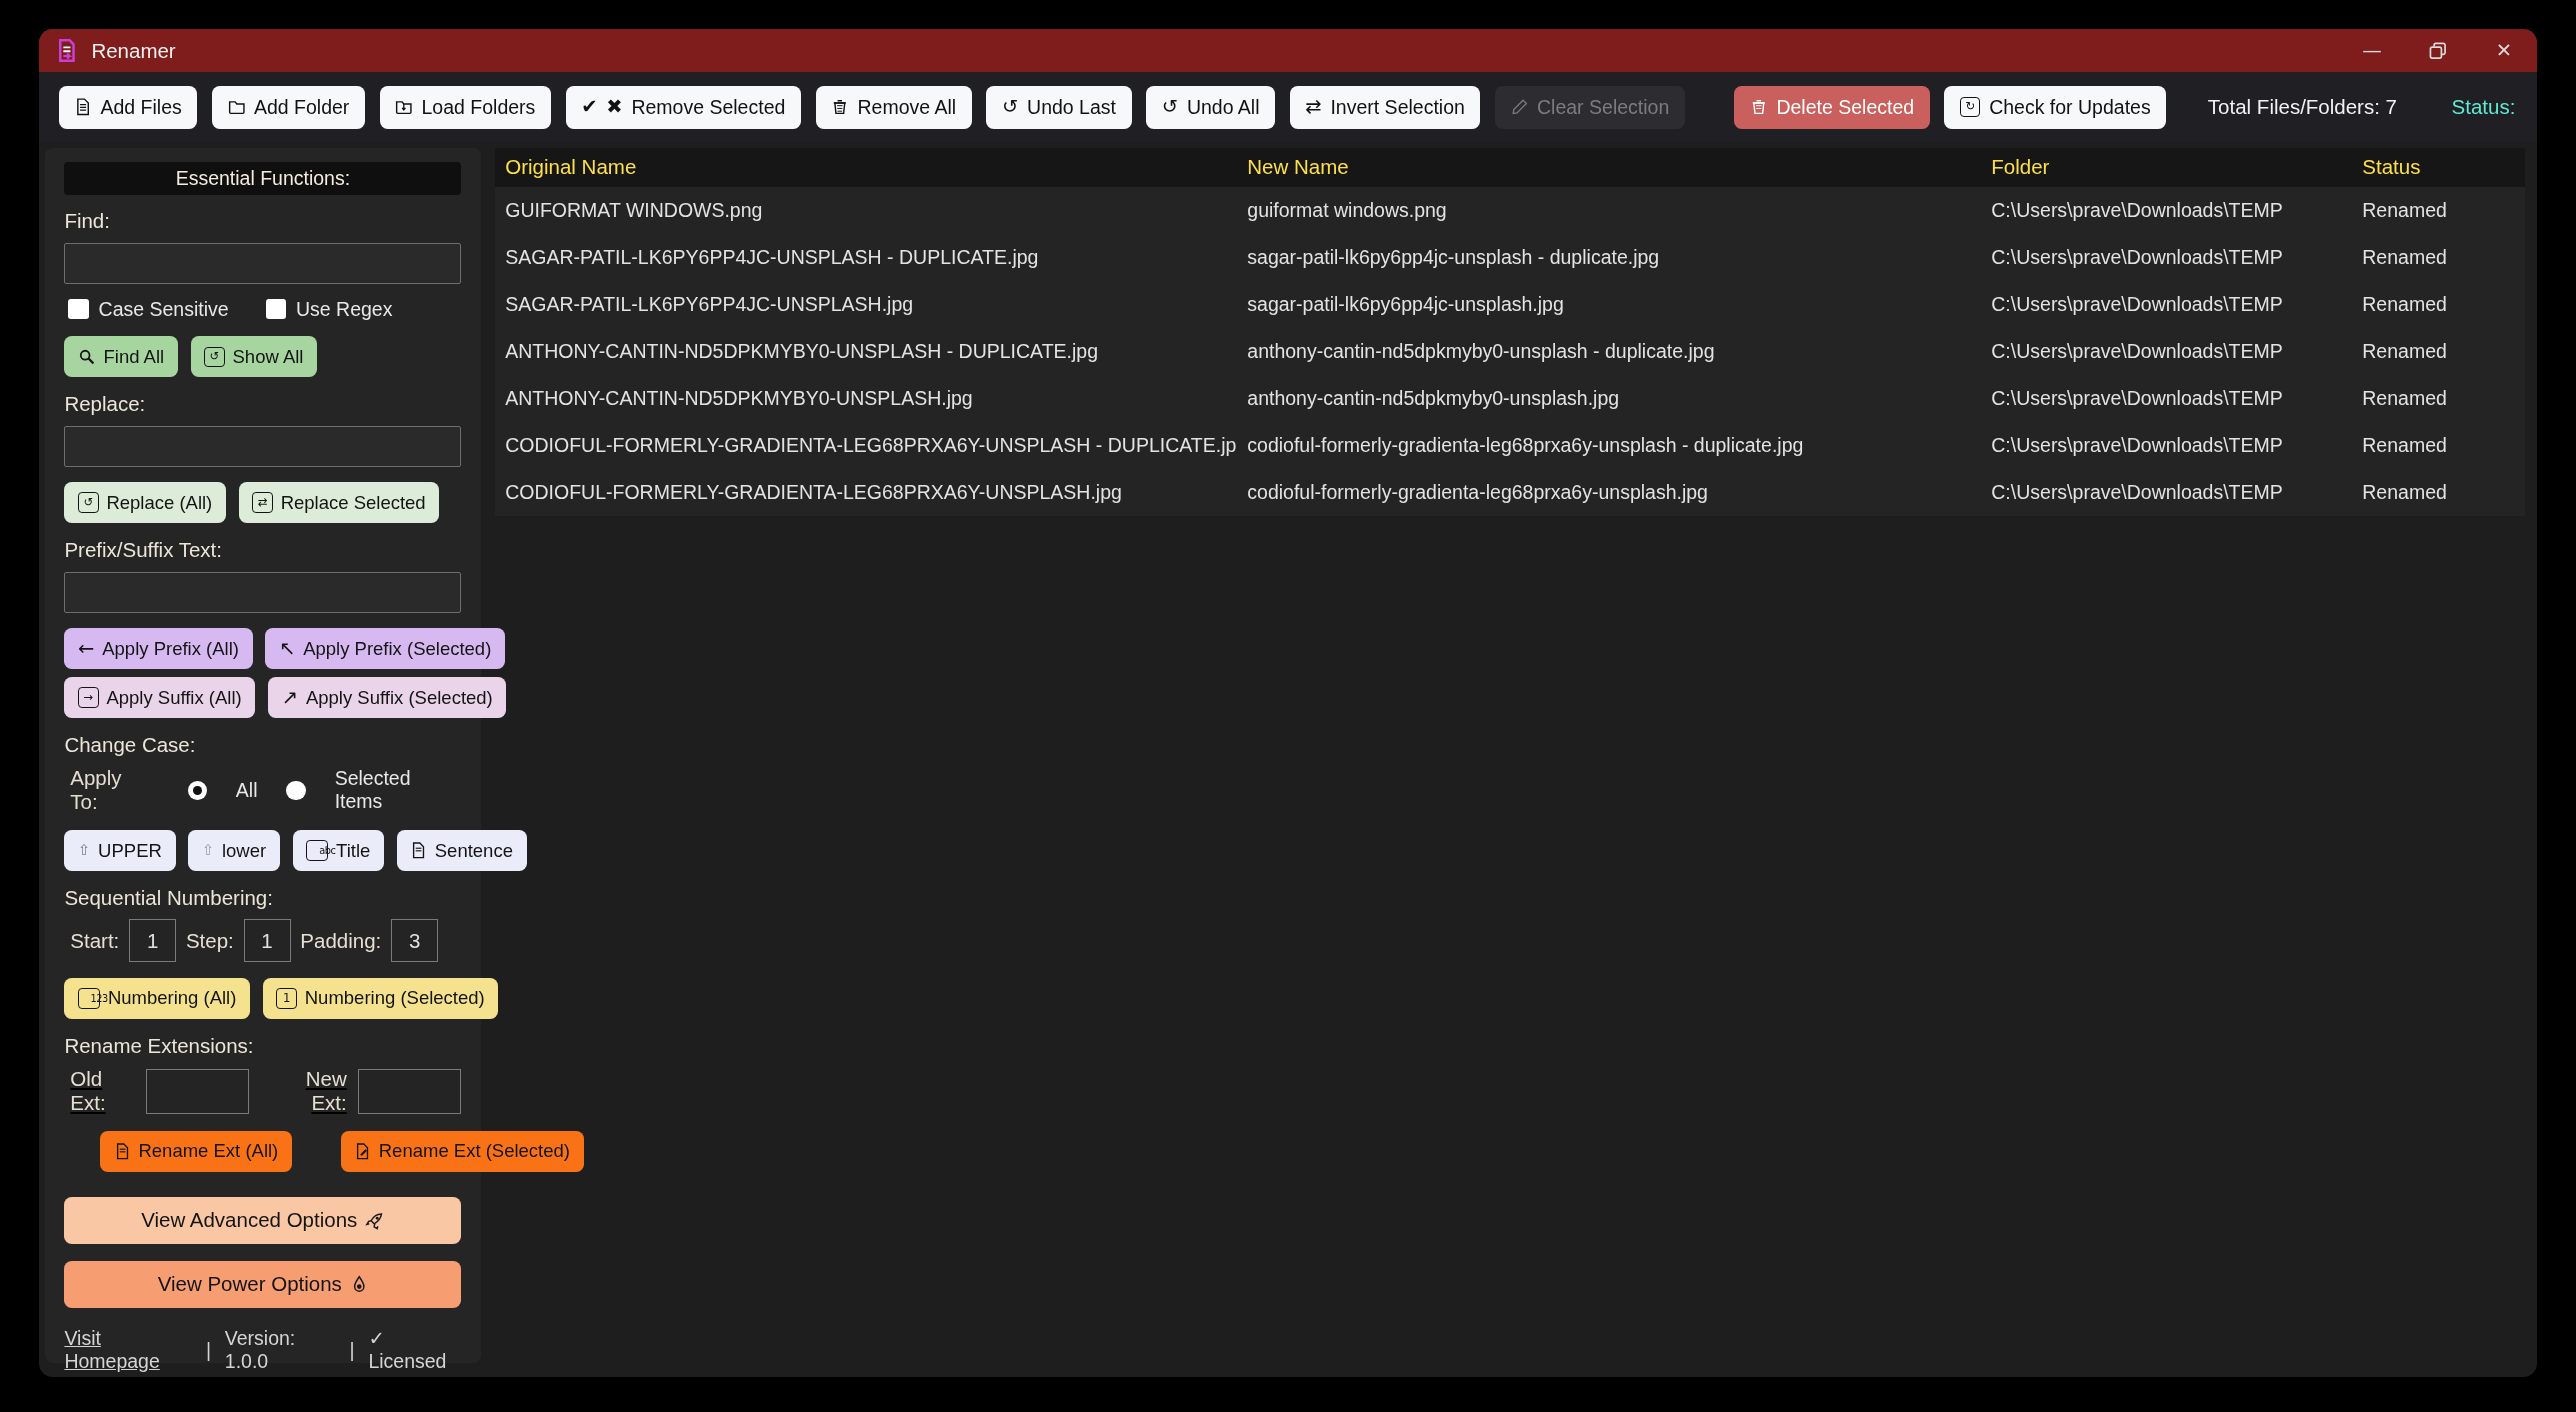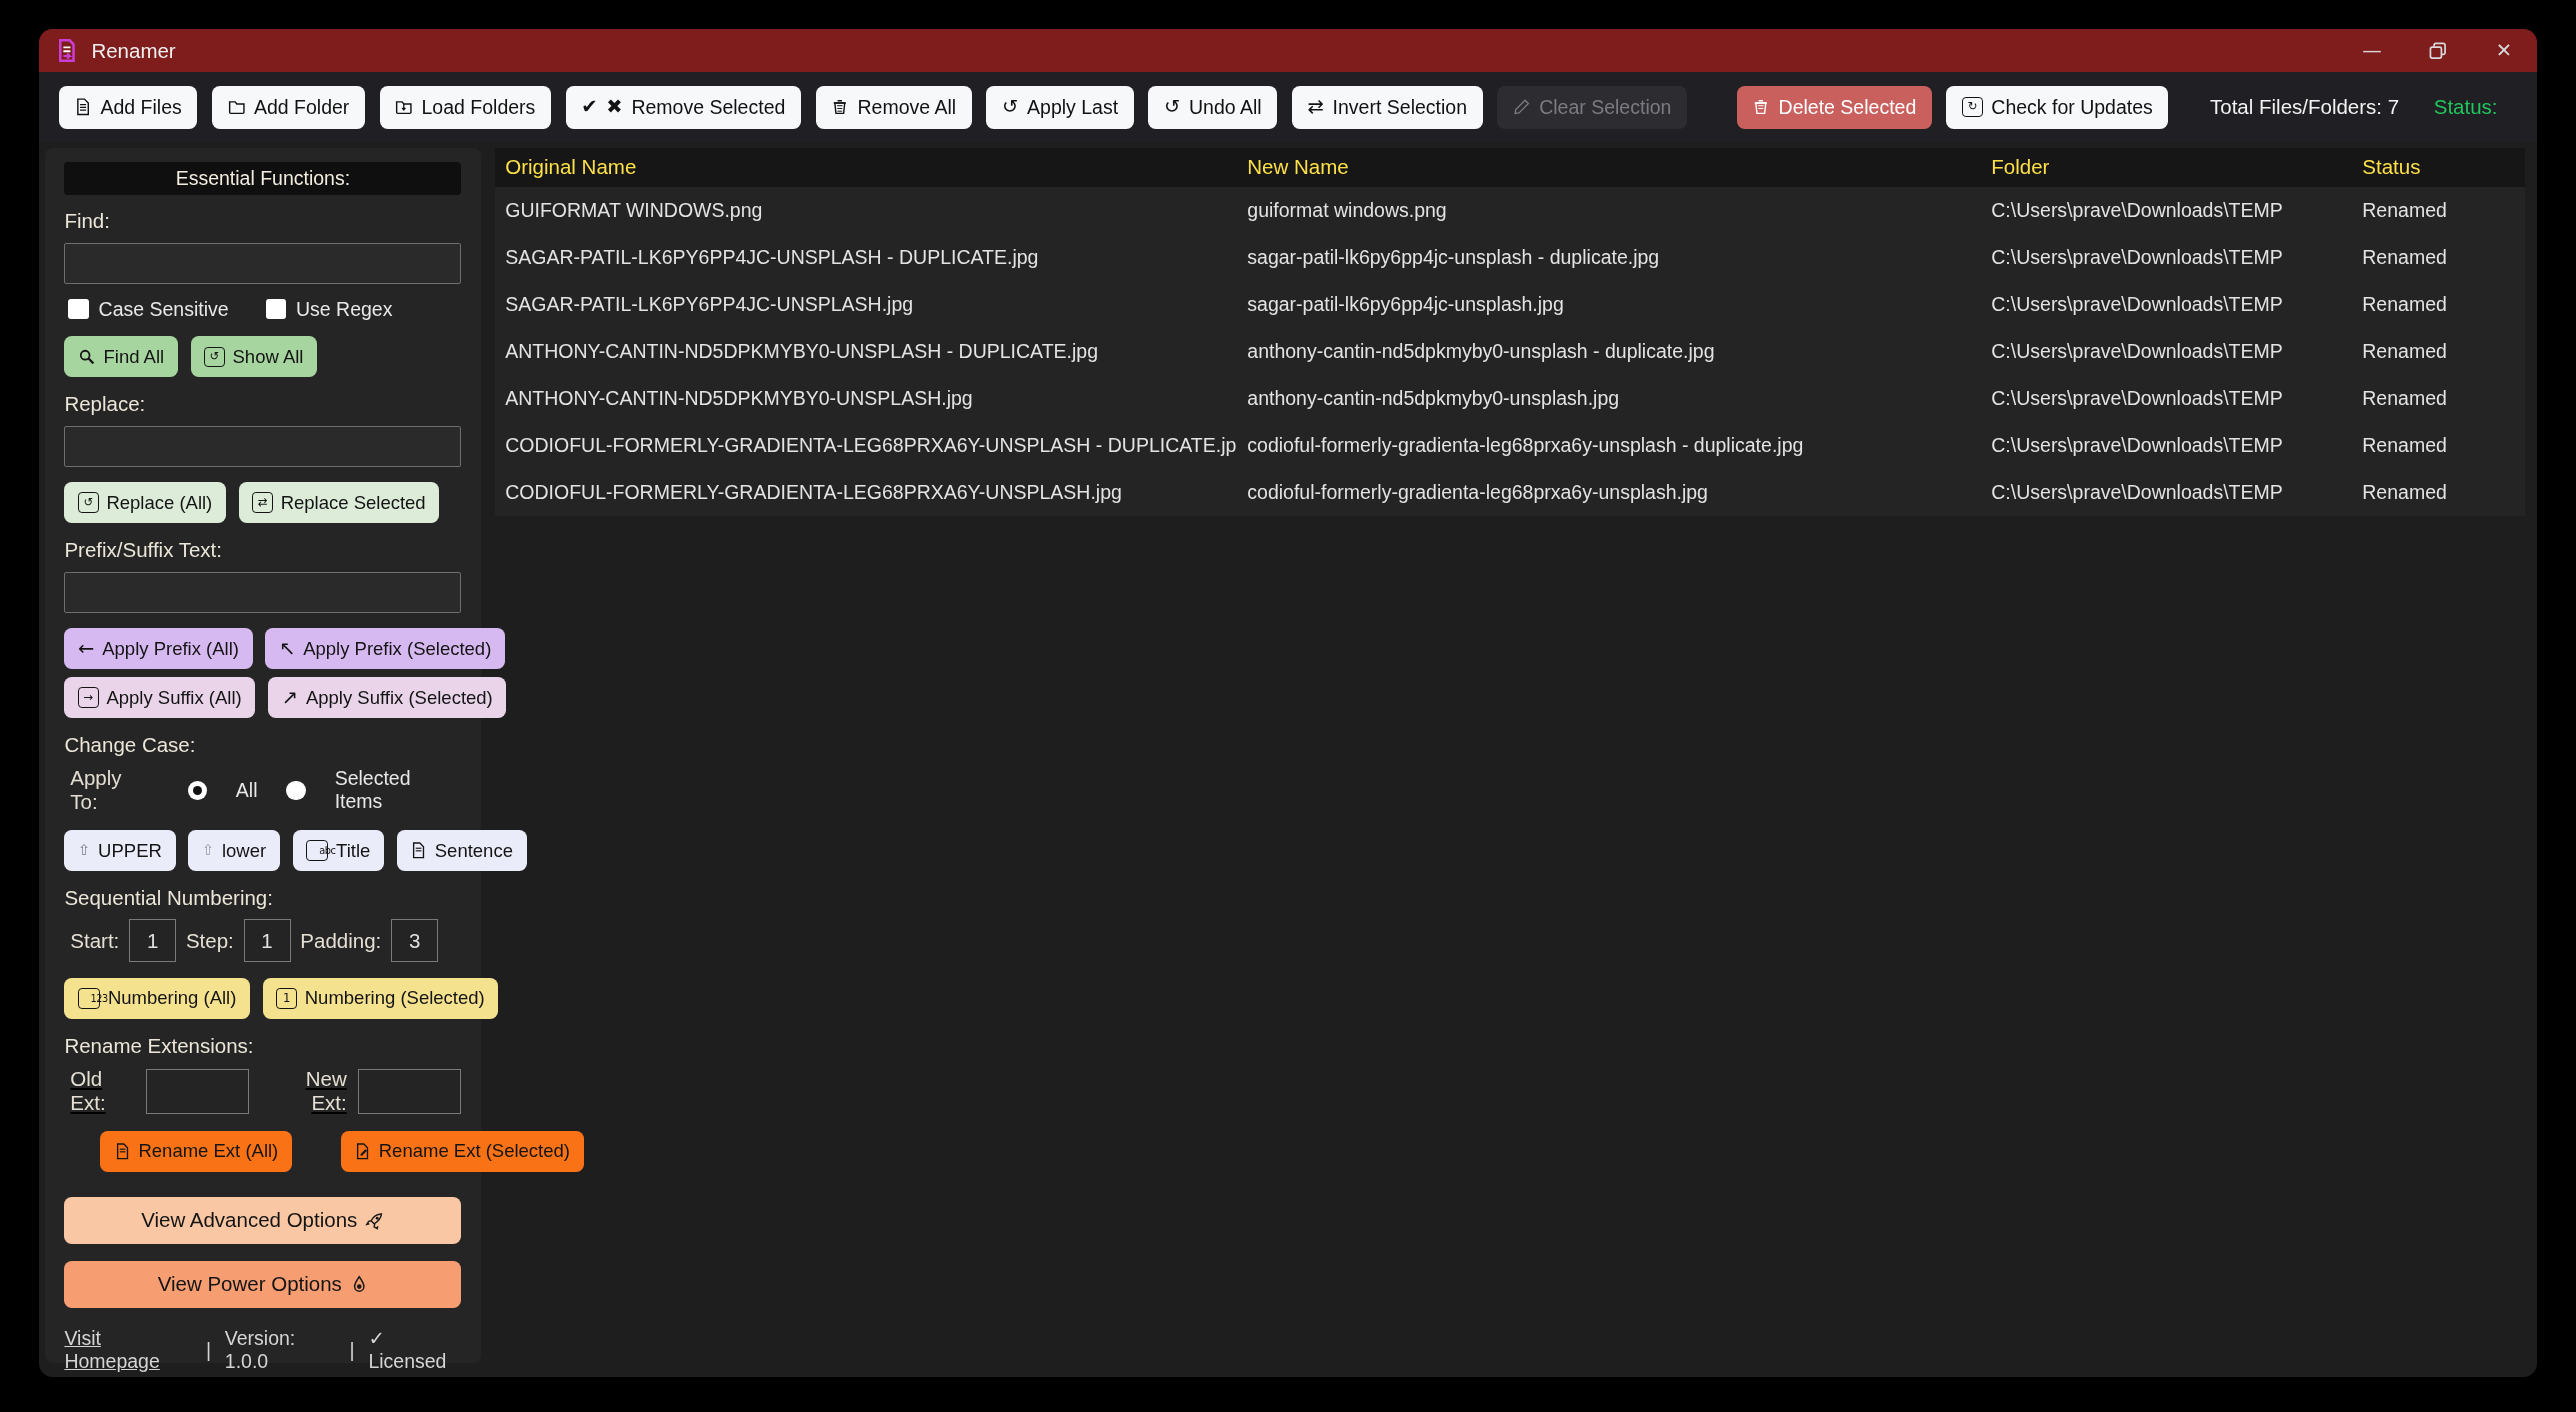--- a/index.html
+++ b/index.html
@@ -18,21 +18,21 @@
              color:#d9d9d9; font-size:21.5px; }
 
   
   .toolbar { height:70px; background:#1f1f24; display:flex; align-items:center; padding:0 19.5px; gap:14.6px; }
   .tbtn { height:43px; display:inline-flex; align-items:center; gap:8.8px; padding:0 15.6px;
           background:#f7f8fa; color:#121212; border:none; border-radius:7.8px; font-size:19.5px;
           font-family:inherit; white-space:nowrap; }
   .tbtn.danger { background:#c9605e; color:#fff; margin-left:35px; }
   .tbtn.disabled { background:#2c2c31; color:#7b7b82; }
   .tb-total { color:#f2f2f2; font-size:20.5px; margin-left:27px; white-space:nowrap; }
-  .tb-status-label { color:#22c55e; font-size:20.5px; margin-left:20px; }
+  .tb-status-label { color:#5eead4; font-size:20.5px; margin-left:40px; }
 
   
   .content { display:flex; align-items:flex-start; height:calc(100% - 113px); }
 
   
   .sidebar { width:436px; min-width:436px; margin:5.9px 0 0 5.9px; background:#252525;
              border-radius:7.8px; padding:13.7px 19.5px 19.5px; height:1215px; }
   .ef-bar { height:33px; background:#0f0f0f; border-radius:3.9px; display:flex; align-items:center;
             justify-content:center; color:#f3ecdf; font-size:19.5px; }
   .sec-label { display:block; color:#ece6d8; font-size:20.5px; margin:14.6px 0 9.8px; }
@@ -155,21 +155,21 @@
           <line x1="2.5" y1="4.5" x2="13.5" y2="4.5" stroke="currentColor" stroke-width="1.3"></line>
           <line x1="6" y1="2.5" x2="10" y2="2.5" stroke="currentColor" stroke-width="1.3"></line>
           <line x1="5.5" y1="7" x2="10.5" y2="7" stroke="currentColor" stroke-width="0.9"></line>
           <line x1="5.7" y1="9.5" x2="10.3" y2="9.5" stroke="currentColor" stroke-width="0.9"></line>
           <line x1="5.9" y1="12" x2="10.1" y2="12" stroke="currentColor" stroke-width="0.9"></line>
         </svg>
       <span>Remove All</span>
     </button>
     <button class="tbtn">
       <span class="gi">↺</span>
-      <span>Apply Last</span>
+      <span>Undo Last</span>
     </button>
     <button class="tbtn">
       <span class="gi">↺</span>
       <span>Undo All</span>
     </button>
     <button class="tbtn">
       <span class="gi">⇄</span>
       <span>Invert Selection</span>
     </button>
     <button class="tbtn disabled">

